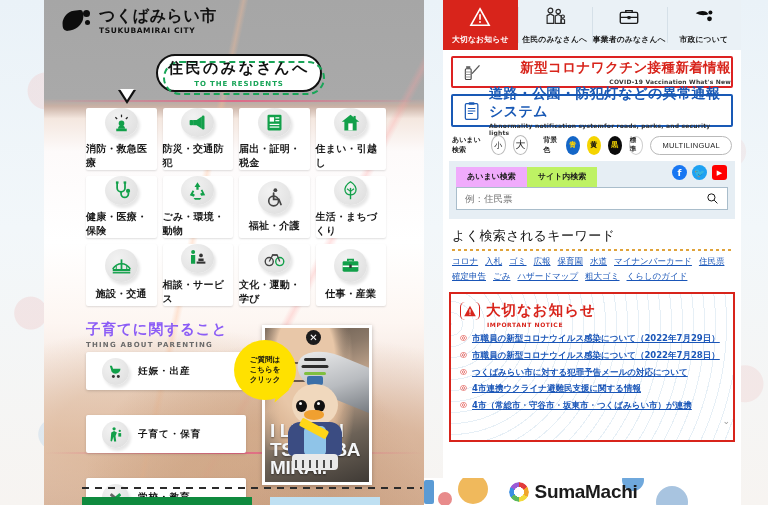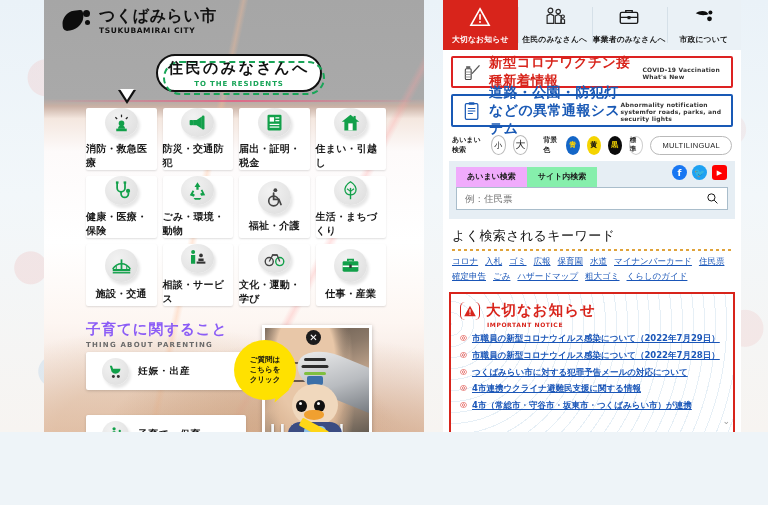--- a/index.html
+++ b/index.html
@@ -2,21 +2,21 @@
 <html><head>
 <meta charset="utf-8">
 <style>
   * { box-sizing: border-box; margin: 0; padding: 0; }
   html, body {
     width: 768px; height: 505px;
     overflow: hidden;
     font-family: "DejaVu Sans", "Liberation Sans", sans-serif;
     background: #eef4f8;
   }
-  #root { position: relative; width: 768px; height: 432px; overflow: hidden; }
+  #root { position: relative; width: 768px; height: 505px; overflow: hidden; }
 
   
   .bg-base {
     position: absolute; inset: 0;
     background:
       radial-gradient(circle at 6% 18%, rgba(240,205,205,.40) 0 18px, rgba(0,0,0,0) 19px),
       radial-gradient(circle at 4% 62%, rgba(238,200,200,.38) 0 16px, rgba(0,0,0,0) 17px),
       radial-gradient(circle at 7% 86%, rgba(205,222,236,.55) 0 15px, rgba(0,0,0,0) 16px),
       radial-gradient(circle at 95% 30%, rgba(240,215,215,.35) 0 16px, rgba(0,0,0,0) 17px),
       radial-gradient(circle at 97% 76%, rgba(240,210,210,.40) 0 18px, rgba(0,0,0,0) 19px),
@@ -166,21 +166,21 @@
   .tab.active { background:#d8241b; }
   .tab.active .tab-label { color:#fff; }
   .tab-label { font-size:7.8px; font-weight:bold; color:#1b1b1b; letter-spacing:.2px; }
   .tab svg { width:24px; height:22px; }
 
   .banner {
     margin:6px 8px 0 8px; height:32px; border:2px solid #d22; border-radius:2px;
     display:flex; align-items:center; gap:7px; padding-left:9px; background:#fff;
   }
   .banner2 { border-color:#1959b5; margin-top:6px; height:33px; }
-  .banner-txt { display:flex; flex-direction:row; align-items:center; flex:1; }
+  .banner-txt { display:flex; flex-direction:column; align-items:flex-end; flex:1; }
   .b-jp { font-size:13.5px; font-weight:bold; color:#d8241b; letter-spacing:.4px; }
   .b-en { font-size:6px; font-weight:bold; color:#333; letter-spacing:.2px; margin-top:1px; }
   .banner2 .b-jp { color:#1959b5; font-size:14px; }
 
   .ctrl-row { display:flex; align-items:center; gap:7px; padding:8px 9px 6px 9px; font-size:7.5px; }
   .ctrl-lbl { font-size:7px; font-weight:bold; color:#1d1d1d; }
   .pill {
     width:20px;height:20px;border:1px solid #b9b9b9;border-radius:50%;
     display:flex;align-items:center;justify-content:center;font-size:8px;color:#222;background:#fff;
   }
@@ -192,21 +192,21 @@
   .sw-black{ background:#0b0b0b; color:#f5d400; }
   .sw-std{ background:#fff; color:#222; border:1px solid #cfcfcf; font-size:6.5px; }
   .multi {
     margin-left:auto; border:1px solid #b9b9b9; border-radius:11px; height:19px;
     padding:0 11px; display:flex; align-items:center; font-size:7.5px; color:#1d1d1d;
     font-family:"Liberation Sans", sans-serif; letter-spacing:.3px;
   }
 
   .search-wrap{ margin:0 6px; background:#e6eef4; padding:6px 7px 9px 7px; position:relative; }
   .stabs{ display:flex; gap:0; }
-  .stab{ padding:4px 11px 5px 11px; font-size:8px; font-weight:bold; color:#1b1b1b; background:#86efac; }
+  .stab{ padding:4px 11px 5px 11px; font-size:8px; font-weight:bold; color:#1b1b1b; background:#bef264; }
   .stab.active{ background:#f0abfc; }
   .sbar{ margin-top:0; background:#fff; border:1px solid #a9bdcb; height:23px;
          display:flex; align-items:center; padding:0 8px; }
   .sbar input{ border:0; outline:0; flex:1; font-size:9.5px; color:#111;
                font-family:"DejaVu Sans", sans-serif; background:transparent; }
   .socials{ position:absolute; right:8px; top:4px; display:flex; gap:5px; }
   .soc{ width:15px;height:15px;border-radius:50%;display:flex;align-items:center;justify-content:center;
         color:#fff;font-size:9px;font-weight:bold; }
   .soc-fb{ background:#1877f2; } .soc-tw{ background:#1da1f2; }
   .soc-yt{ background:#ff0000; border-radius:3px; font-size:7px; }

